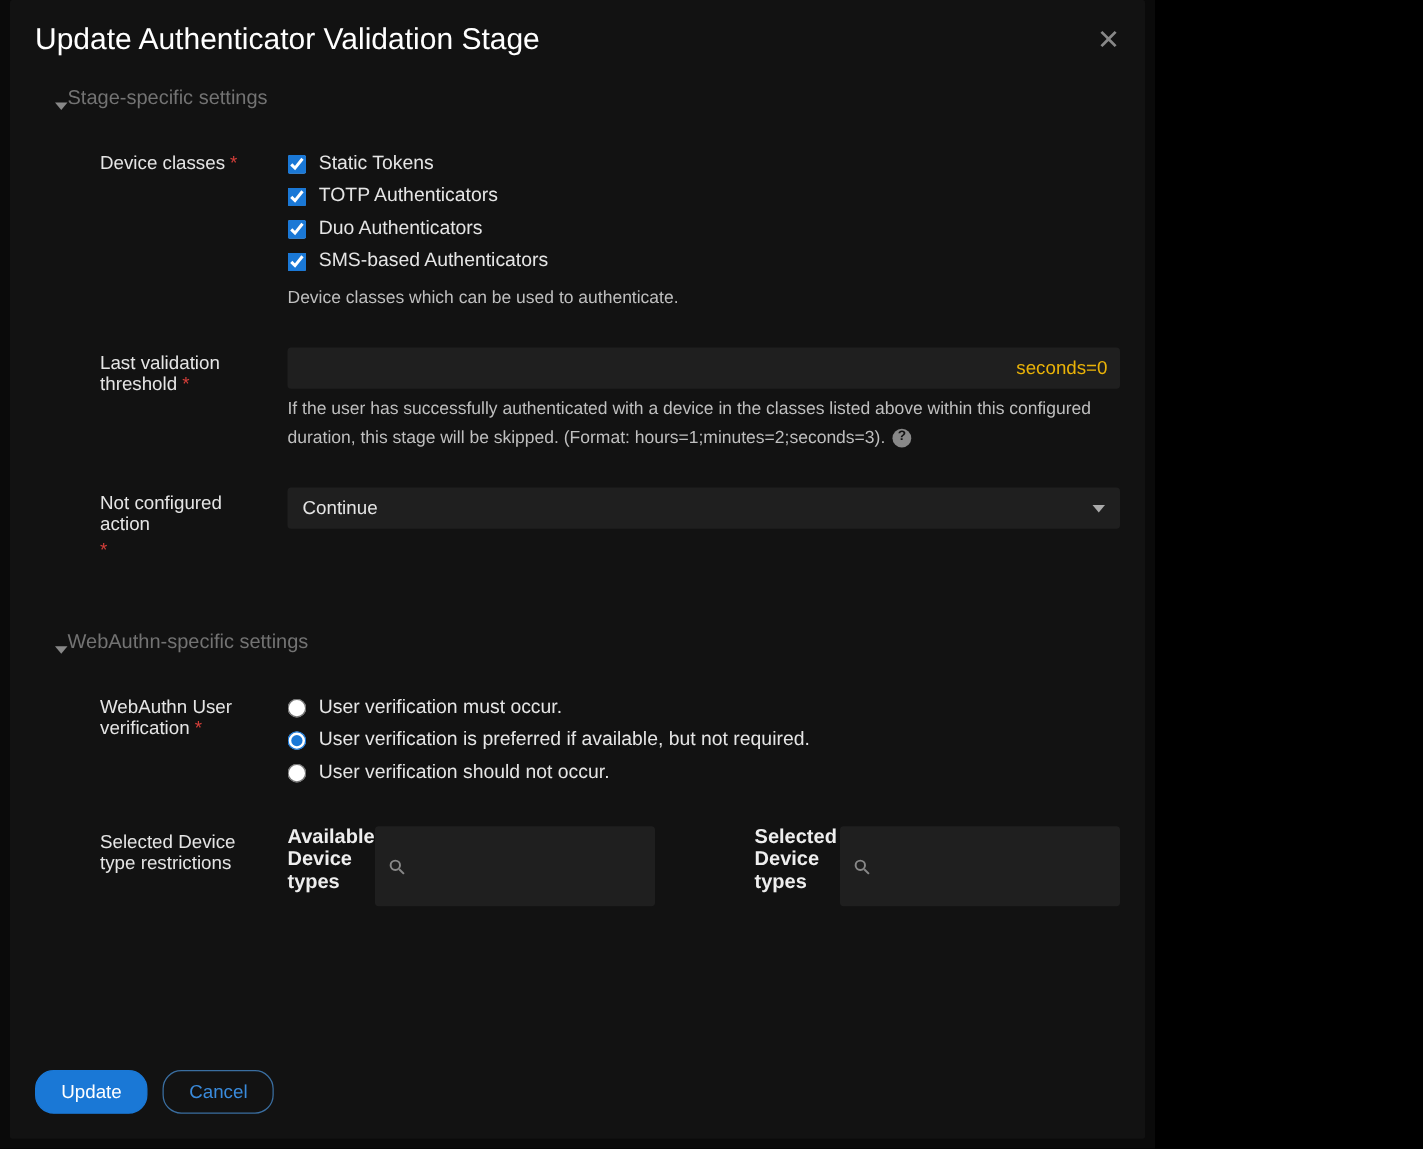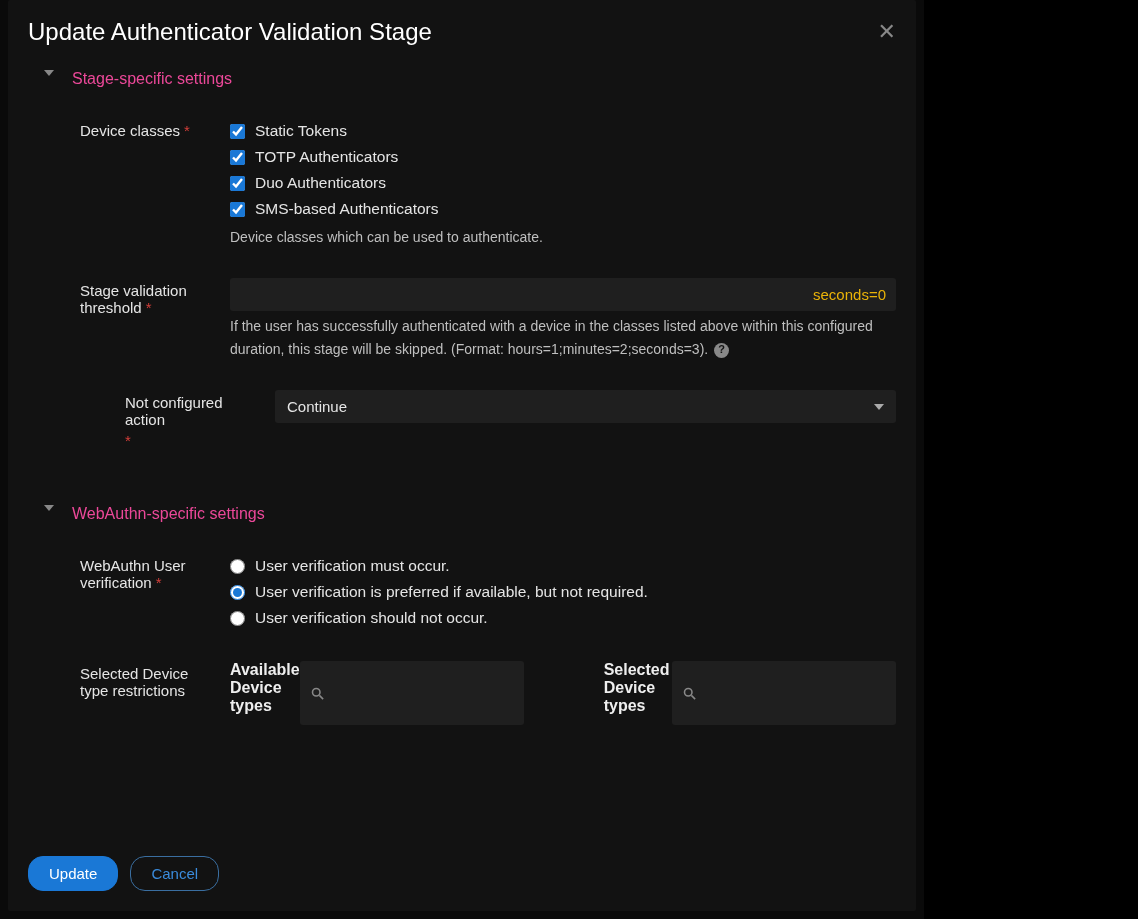--- a/index.html
+++ b/index.html
@@ -39,25 +39,24 @@
     color: #fff;
   }
   .close-btn {
     font-size: 22px;
     color: #888;
     cursor: pointer;
     line-height: 1;
   }
   .section-header {
     display: flex;
-    align-items: flex-start;
-    gap: 18px;
+    align-items: flex-end;
     padding: 16px 20px 10px 36px;
     font-size: 16px;
-    color: #ec4899;
+    color: #737373;
     cursor: pointer;
   }
   .chevron {
     width: 0;
     height: 0;
     border-left: 5px solid transparent;
     border-right: 5px solid transparent;
     border-top: 6px solid #888;
   }
   .section-body {
@@ -246,31 +245,31 @@
           <label class="check-row">
             <input type="checkbox" checked="" style="">
             <span>SMS-based Authenticators</span>
           </label>
           <div class="help-text">Device classes which can be used to authenticate.</div>
         </div>
       </div>
 
       <div class="form-row">
         <div class="form-label">
-          <span>Stage validation threshold</span><span class="req">*</span>
+          <span>Last validation threshold</span><span class="req">*</span>
         </div>
         <div class="form-control">
           <input class="text-input" type="text" value="seconds=0" style="">
           <div class="help-text">
             <span>If the user has successfully authenticated with a device in the classes listed above within this configured duration, this stage will be skipped. (Format: hours=1;minutes=2;seconds=3). </span><span class="qmark">?</span>
           </div>
         </div>
       </div>
 
-      <div class="form-row" style="margin-bottom:10px;margin-left:45px;">
+      <div class="form-row" style="margin-bottom:10px;">
         <div class="form-label">
           <span>Not configured action</span><span class="req" style="display:block;margin-left:0;margin-top:4px;">*</span>
         </div>
         <div class="form-control">
           <div class="select-wrap">
             <span>Continue</span>
             <div class="select-caret"></div>
           </div>
         </div>
       </div>

